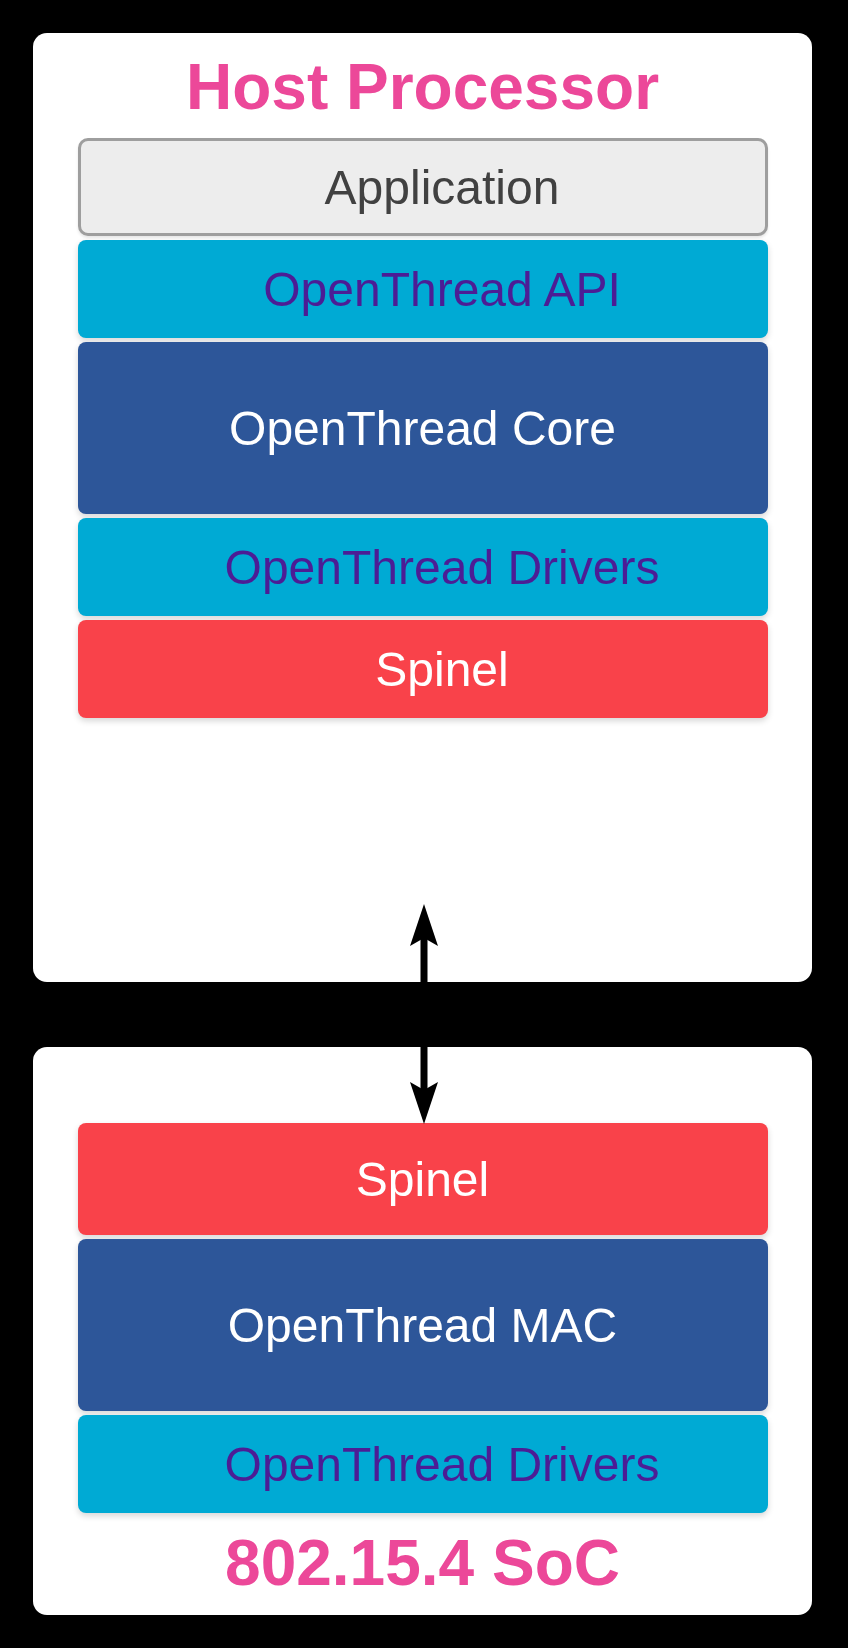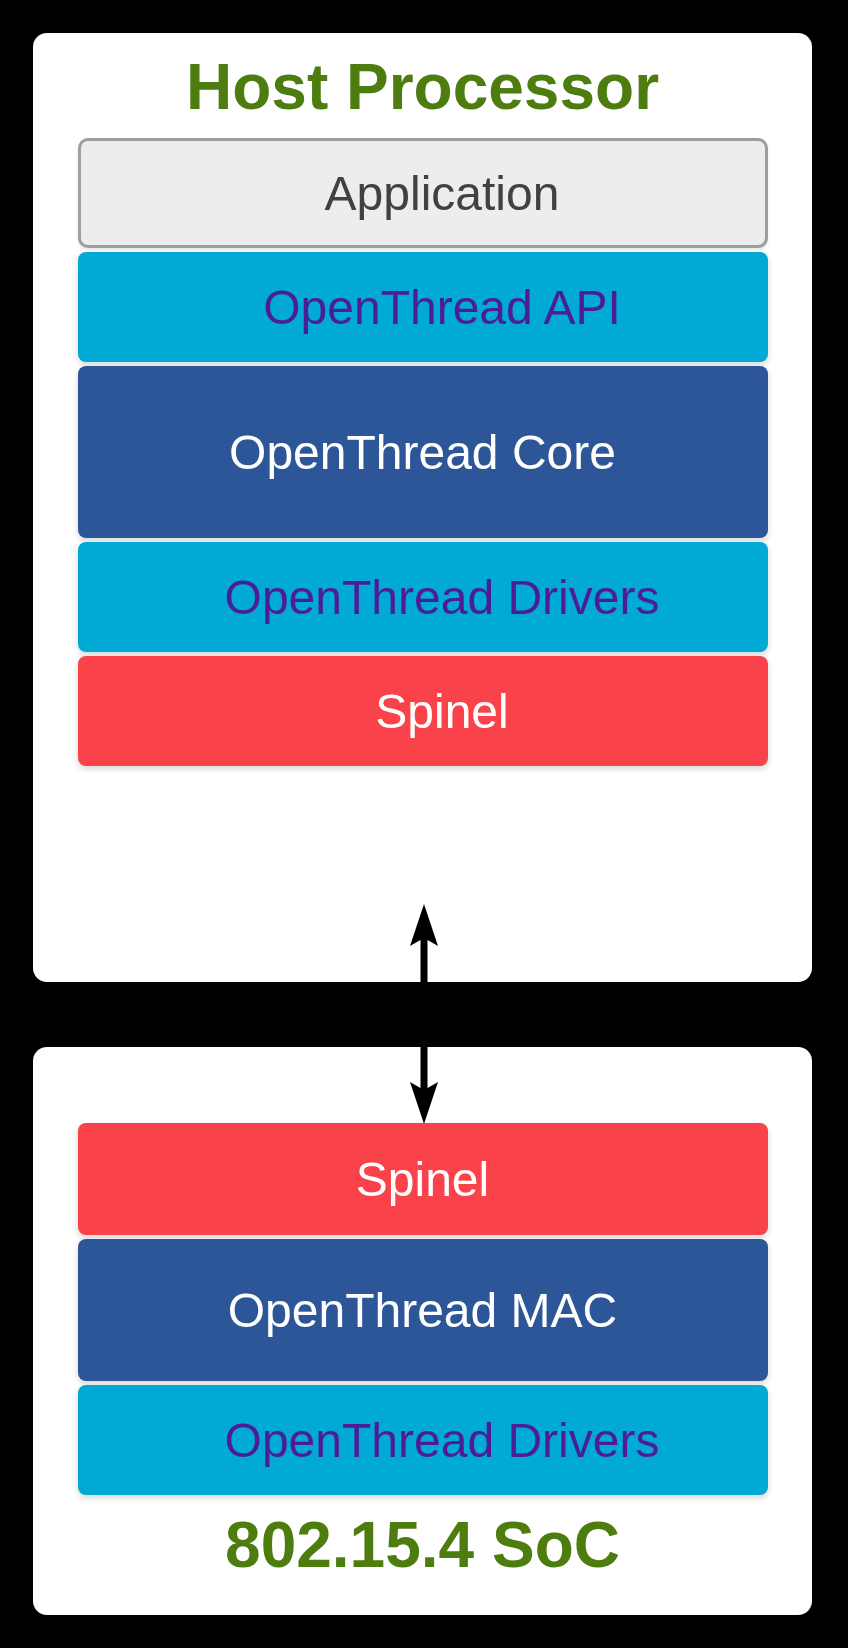--- a/index.html
+++ b/index.html
@@ -20,21 +20,21 @@
     width: 779px;
     background: #FFFFFF;
     border-radius: 14px;
   }
   #host-panel { top: 33px; height: 949px; }
   #soc-panel  { top: 1047px; height: 568px; }
 
   .panel-title {
     font-size: 64px;
     font-weight: bold;
-    color: #4d7c0f;
+    color: #ec4899;
     text-align: center;
     line-height: 76px;
     letter-spacing: 0px;
   }
   #host-panel .panel-title { margin-top: 16px; margin-bottom: 13px; }
   #soc-panel  .panel-title { margin-top: 12px; }
 
   .stack { width: 690px; margin: 0 auto; }
   #soc-panel .stack { padding-top: 76px; }
 
@@ -42,24 +42,24 @@
     width: 690px;
     margin: 0 auto 4px auto;
     border-radius: 8px;
     box-sizing: border-box;
     display: flex;
     align-items: center;
     justify-content: center;
     font-size: 48px;
     box-shadow: 0 3px 6px rgba(0,0,0,0.16);
   }
-  .h-std  { height: 110px; padding-left: 39px; }
+  .h-std  { height: 98px; padding-left: 39px; }
   .h-core { height: 172px; text-align: right; }
   .h-soc  { height: 112px; }
-  .h-mac  { height: 142px; }
+  .h-mac  { height: 172px; }
 
   .row-gray {
     background: #EDEDED;
     border: 3px solid #9E9E9E;
     border-radius: 10px;
     color: #414141;
     box-shadow: 0 2px 3px rgba(0,0,0,0.10);
   }
   .row-cyan { background: #00AAD4; color: #4c1d95; }
   .row-blue { background: #2D5699; color: #FFFFFF; }

